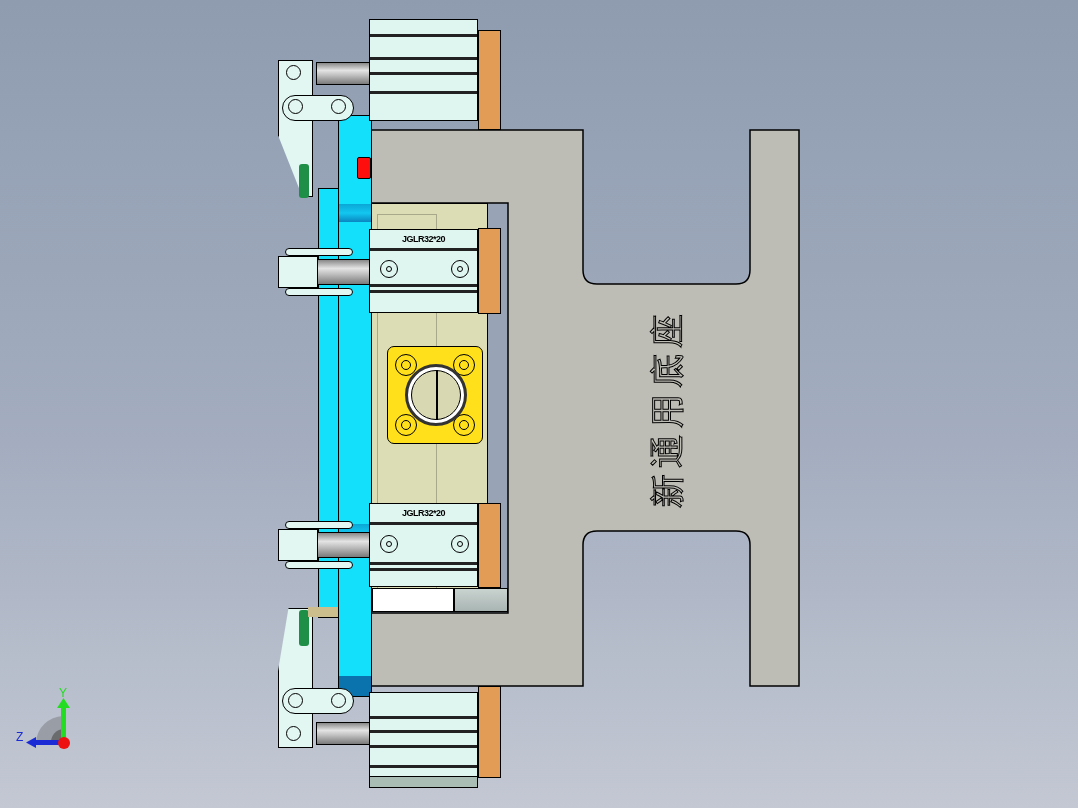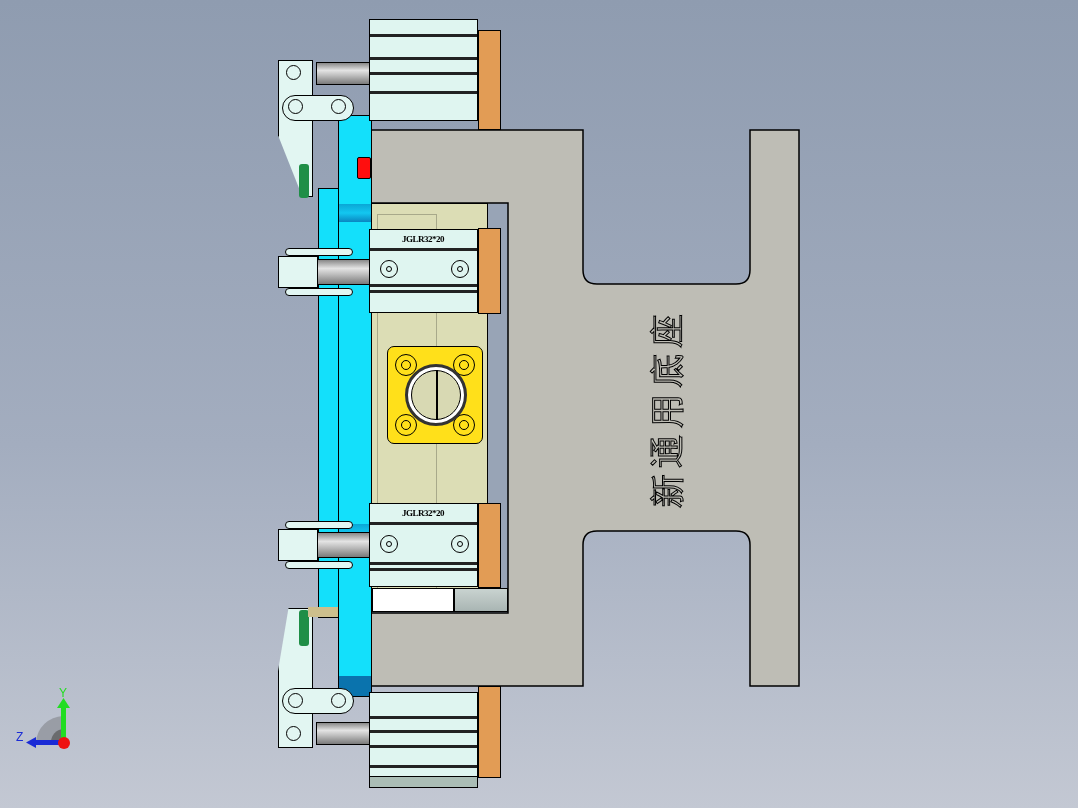--- a/index.html
+++ b/index.html
@@ -13,21 +13,21 @@
   .cyl-body { background:#dff5f0; }
   .orange { background:#e29c55; }
   .cyan { background:#13e0fb; }
   .cyan-dark { background:linear-gradient(180deg,#0aa6d6,#13c7f0 50%,#0a86c0); }
   .beige { background:#dcddb5; }
   .rod { background:linear-gradient(180deg,#888 0%,#e4e4e4 35%,#bdbdbd 60%,#7a7a7a 100%); }
   .lever { background:#e2f6f2; }
   .green { background:#1f8e47; border-radius:3px; }
   .hole { position:absolute; border:1.5px solid #000; border-radius:50%; box-sizing:border-box; }
   .groove { position:absolute; left:0; right:0; height:3px; background:#222; }
-  .label { font-size:9px; font-weight:bold; color:#000; letter-spacing:-0.5px; font-family:Liberation Serif, serif; }
+  .label { font-size:9px; font-weight:bold; color:#000; letter-spacing:-0.5px; font-family:Liberation Sans, sans-serif; }
   .base-text {
     position:absolute; left:668px; top:408px;
     transform:translate(-50%,-50%) rotate(-90deg);
     font-family:"DejaVu Sans",sans-serif; font-size:34px; letter-spacing:6px;
     color:transparent; -webkit-text-stroke:1px #000; white-space:nowrap;
   }
 </style>
 </head>
 <body>
 

